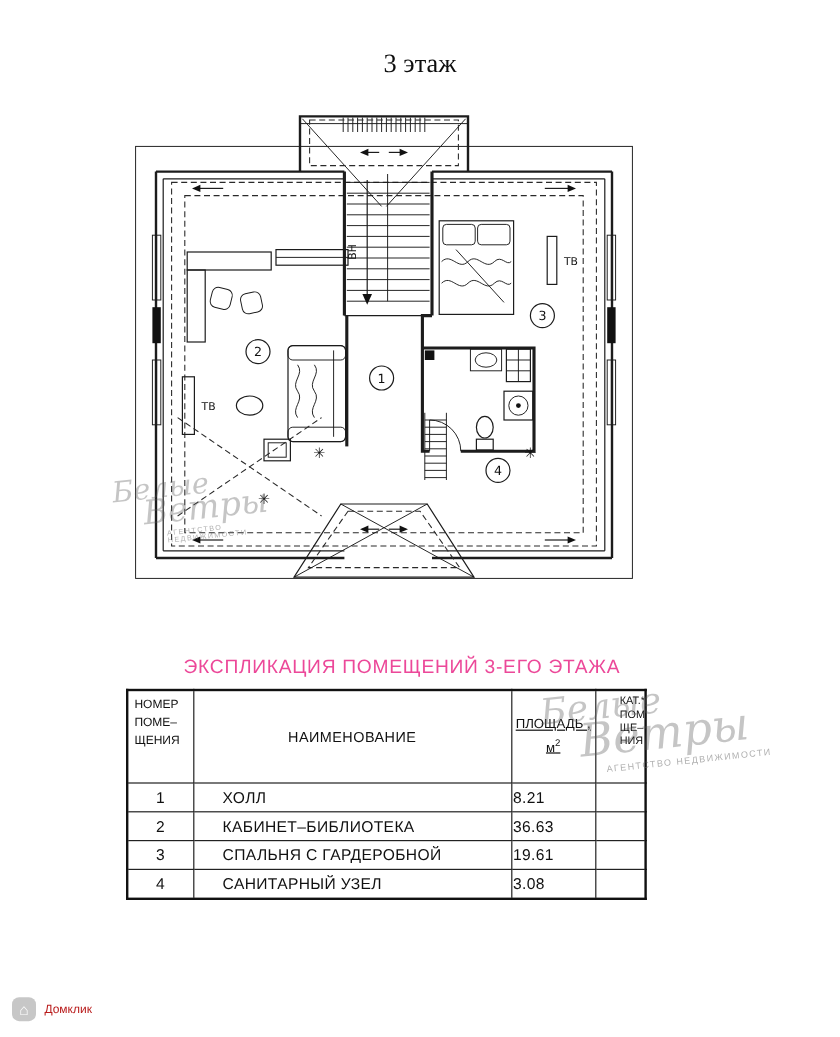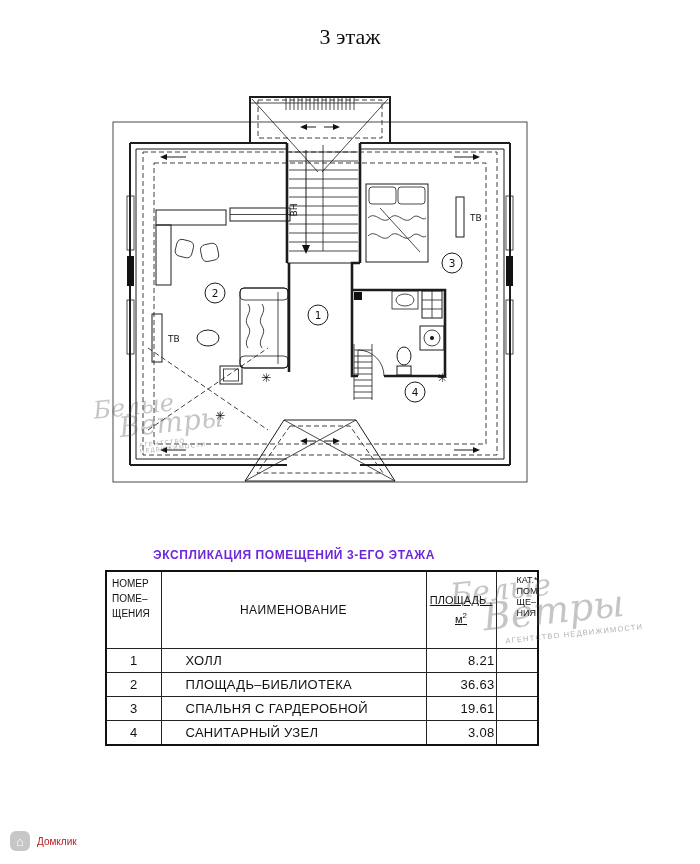--- a/index.html
+++ b/index.html
@@ -1,46 +1,46 @@
 <!DOCTYPE html>
 <html><head>
 <meta charset="utf-8">
 <style>
   html,body{margin:0;padding:0;background:#fff;}
   .page{position:relative;width:700px;height:864px;background:#ffffff;overflow:hidden;
         font-family:"Liberation Sans",sans-serif;color:#111;}
-  .title{position:absolute;top:24px;left:0;width:100%;text-align:center;
+  .title{position:absolute;top:40px;left:0;width:100%;text-align:center;
          font-family:"Liberation Serif",serif;font-size:22px;color:#0d0d0d;}
   svg.plan{position:absolute;left:0;top:0;}
   .plan line,.plan path,.plan rect,.plan polygon,.plan polyline,.plan circle,.plan ellipse{
     stroke:#1c1c1c;fill:none;stroke-width:1;}
   .plan .w2{stroke-width:2;}
   .plan .w3{stroke-width:2.6;}
   .plan .thin{stroke-width:0.8;}
   .plan .dash{stroke-dasharray:5 3;stroke-width:0.9;stroke:#2a2a2a;}
   .plan .fillb{fill:#111;stroke:none;}
   .plan text{fill:#111;stroke:none;font-family:"DejaVu Sans",sans-serif;}
   .plan .sym{font-size:12px;text-anchor:middle;}
   .plan .marker{font-size:10.5px;text-anchor:middle;}
   .plan .small{font-size:9px;}
 
   .expl{position:absolute;left:105px;top:548px;width:432px;}
-  .expl-title{margin:0 0 8px 48px;font-size:12px;letter-spacing:0.6px;color:#6d28d9;font-weight:bold;}
+  .expl-title{margin:0 0 8px 48px;font-size:16px;letter-spacing:0.6px;color:#ec4899;}
   .expl table{border-collapse:collapse;table-layout:fixed;width:432px;border:2px solid #111;}
   .expl th,.expl td{border:1px solid #222;overflow:hidden;}
   .expl th{font-weight:normal;height:72px;}
   .h-num{text-align:left;vertical-align:top;padding:4px 2px 0 5px;font-size:10px;line-height:15px;}
   .h-name{text-align:center;vertical-align:middle;font-size:12px;letter-spacing:0.4px;}
   .h-area{text-align:center;vertical-align:middle;font-size:11px;line-height:15px;text-decoration:underline;}
   .h-area sup{font-size:8px;}
   .h-cat{text-align:left;vertical-align:top;padding:3px 1px 0 20px;font-size:9px;line-height:11px;margin-top:16px;}
   .expl td{height:21px;font-size:13px;letter-spacing:0.3px;}
   .c-num{text-align:center;}
   .c-name{padding-left:24px;}
-  .c-area{text-align:right;}
+  .c-area{text-align:left;}
 
   .wm{position:absolute;font-family:"DejaVu Serif",serif;font-style:italic;
       color:rgba(90,90,90,0.35);transform:rotate(-6deg);pointer-events:none;}
   .wm-l1{line-height:1;}
   .wm-l2{line-height:1;}
   .wm-sub{font-family:"Liberation Sans",sans-serif;font-style:normal;
           color:rgba(110,110,110,0.55);letter-spacing:1.2px;}
   .wm-plan{left:95px;top:392px;}
   .wm-plan .wm-l1{font-size:24px;}
   .wm-plan .wm-l2{font-size:28px;margin-left:24px;margin-top:-6px;}
@@ -268,21 +268,21 @@
       </thead>
       <tbody>
         <tr>
           <td class="c-num">1</td>
           <td class="c-name">ХОЛЛ</td>
           <td class="c-area">8.21</td>
           <td class="c-cat"></td>
         </tr>
         <tr>
           <td class="c-num">2</td>
-          <td class="c-name">ПЛОЩАДЬ–БИБЛИОТЕКА</td>
+          <td class="c-name">КАБИНЕТ–БИБЛИОТЕКА</td>
           <td class="c-area">36.63</td>
           <td class="c-cat"></td>
         </tr>
         <tr>
           <td class="c-num">3</td>
           <td class="c-name">СПАЛЬНЯ С ГАРДЕРОБНОЙ</td>
           <td class="c-area">19.61</td>
           <td class="c-cat"></td>
         </tr>
         <tr>

